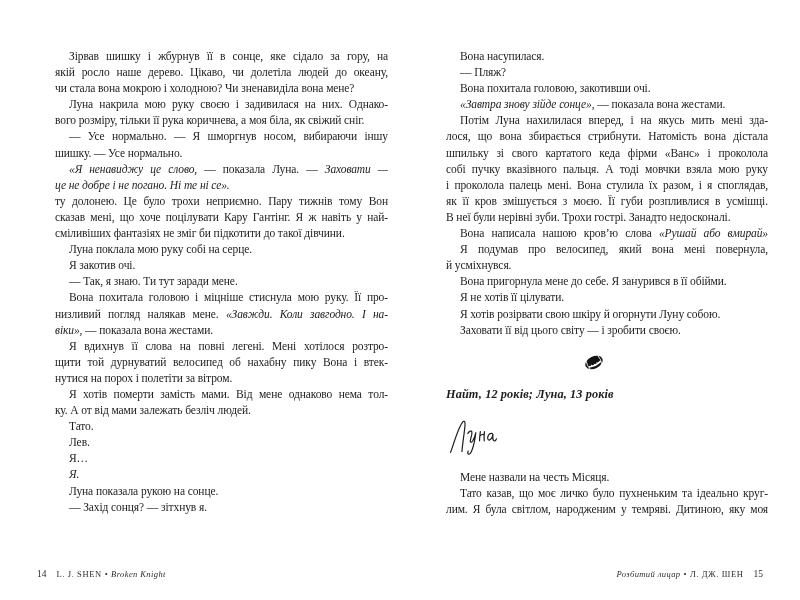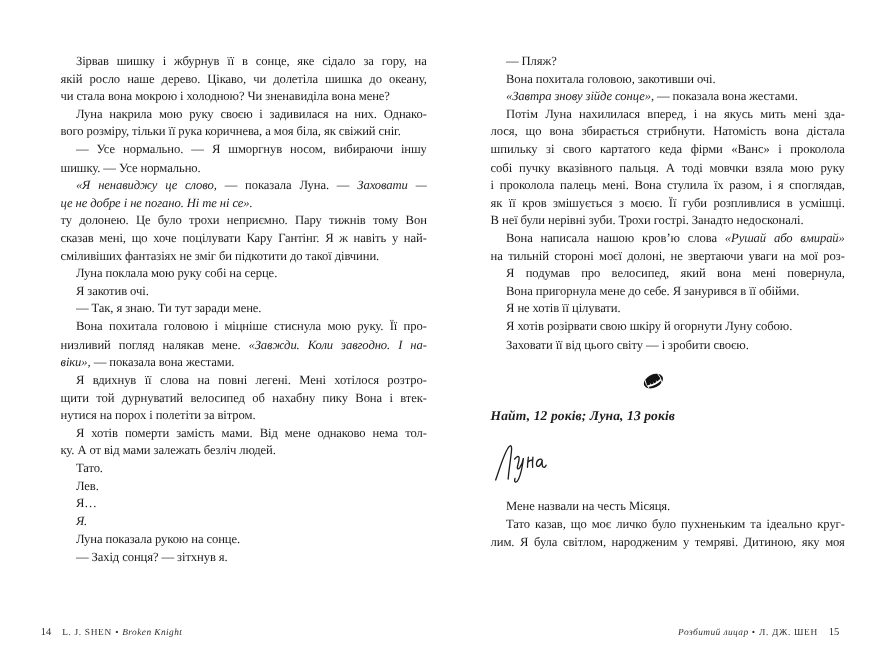--- a/index.html
+++ b/index.html
@@ -29,21 +29,21 @@
   .fs{margin:0 3px;}
 </style>
 </head>
 <body>
 
 <div class="spread">
 
   <section>
     <div class="page-text" id="left-text">
         <div class="line ind"><span>Зірвав шишку і жбурнув її в сонце, яке сідало за гору, на</span></div>
-        <div class="line"><span>якій росло наше дерево. Цікаво, чи долетіла шишка до океану,</span></div>
+        <div class="line"><span>якій росло наше дерево. Цікаво, чи долетіла людей до океану,</span></div>
         <div class="line end"><span>чи стала вона мокрою і холодною? Чи зненавиділа вона мене?</span></div>
         <div class="line ind"><span>Луна накрила мою руку своєю і задивилася на них. Однако-</span></div>
         <div class="line end"><span>вого розміру, тільки її рука коричнева, а моя біла, як свіжий сніг.</span></div>
         <div class="line ind"><span>— Усе нормально. — Я шморгнув носом, вибираючи іншу</span></div>
         <div class="line end"><span>шишку. — Усе нормально.</span></div>
         <div class="line ind"><span class="it">«Я ненавиджу це слово,</span><span> — показала Луна. — </span><span class="it">Заховати —</span></div>
         <div class="line end"><span class="it">це не добре і не погано. Ні те ні се».</span></div>
         <div class="line"><span>ту долонею. Це було трохи неприємно. Пару тижнів тому Вон</span></div>
         <div class="line"><span>сказав мені, що хоче поцілувати Кару Гантінг. Я ж навіть у най-</span></div>
         <div class="line end"><span>сміливіших фантазіях не зміг би підкотити до такої дівчини.</span></div>
@@ -62,33 +62,34 @@
         <div class="line ind end"><span>Лев.</span></div>
         <div class="line ind end"><span>Я…</span></div>
         <div class="line ind end"><span class="it">Я.</span></div>
         <div class="line ind end"><span>Луна показала рукою на сонце.</span></div>
         <div class="line ind end"><span>— Захід сонця? — зітхнув я.</span></div>
       </div>
   </section>
 
   <section>
     <div class="page-text" id="right-text">
+        <div class="line ind end"><span>Вона насупилася.</span></div>
         <div class="line ind end"><span>— Пляж?</span></div>
         <div class="line ind end"><span>Вона похитала головою, закотивши очі.</span></div>
         <div class="line ind end"><span class="it">«Завтра знову зійде сонце»</span><span>, — показала вона жестами.</span></div>
         <div class="line ind"><span>Потім Луна нахилилася вперед, і на якусь мить мені зда-</span></div>
         <div class="line"><span>лося, що вона збирається стрибнути. Натомість вона дістала</span></div>
         <div class="line"><span>шпильку зі свого картатого кеда фірми «Ванс» і проколола</span></div>
         <div class="line"><span>собі пучку вказівного пальця. А тоді мовчки взяла мою руку</span></div>
         <div class="line"><span>і проколола палець мені. Вона стулила їх разом, і я споглядав,</span></div>
         <div class="line"><span>як її кров змішується з моєю. Її губи розпливлися в усмішці.</span></div>
         <div class="line end"><span>В неї були нерівні зуби. Трохи гострі. Занадто недосконалі.</span></div>
         <div class="line ind"><span>Вона написала нашою кров’ю слова </span><span class="it">«Рушай або вмирай»</span></div>
-        <div class="line"><span>на тильній стороні моєї долоні, не звертаючи уваги на мої роз-</span></div>
         <div class="line ind"><span>Я подумав про велосипед, який вона мені повернула,</span></div>
+        <div class="line end"><span>й усміхнувся.</span></div>
         <div class="line ind end"><span>Вона пригорнула мене до себе. Я занурився в її обійми.</span></div>
         <div class="line ind end"><span>Я не хотів її цілувати.</span></div>
         <div class="line ind end"><span>Я хотів розірвати свою шкіру й огорнути Луну собою.</span></div>
         <div class="line ind end"><span>Заховати її від цього світу — і зробити своєю.</span></div>
         <div class="ornament">
   <svg width="20" height="19" viewBox="0 0 20 19">
     <g transform="rotate(-26 10 9.5)">
       <ellipse cx="10" cy="9.5" rx="9.2" ry="6" fill="#131313"></ellipse>
       <path d="M3.4 11.2 Q10 13.6 16.6 11.2" stroke="#ffffff" stroke-width="1.6" fill="none"></path>
       <path d="M6.6 10.3 L6.3 12.6 M9.6 10.8 L9.6 13.1 M12.6 10.3 L12.9 12.6" stroke="#ffffff" stroke-width="0.8" fill="none"></path>

